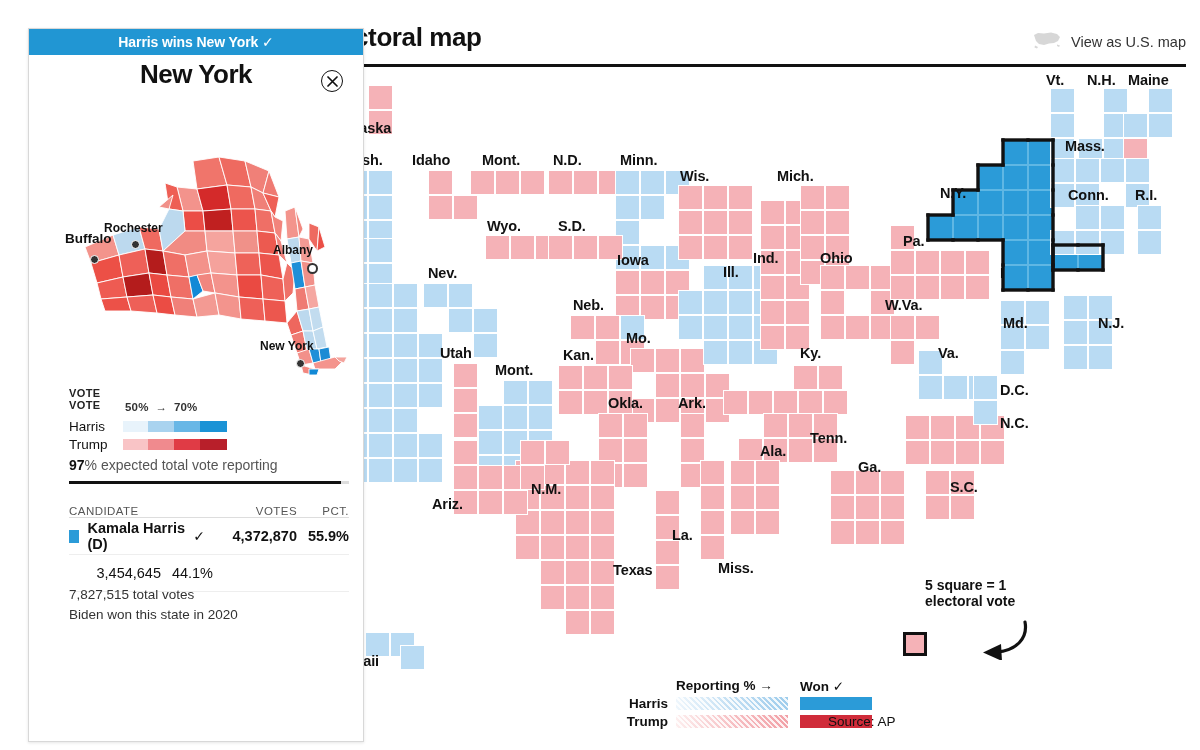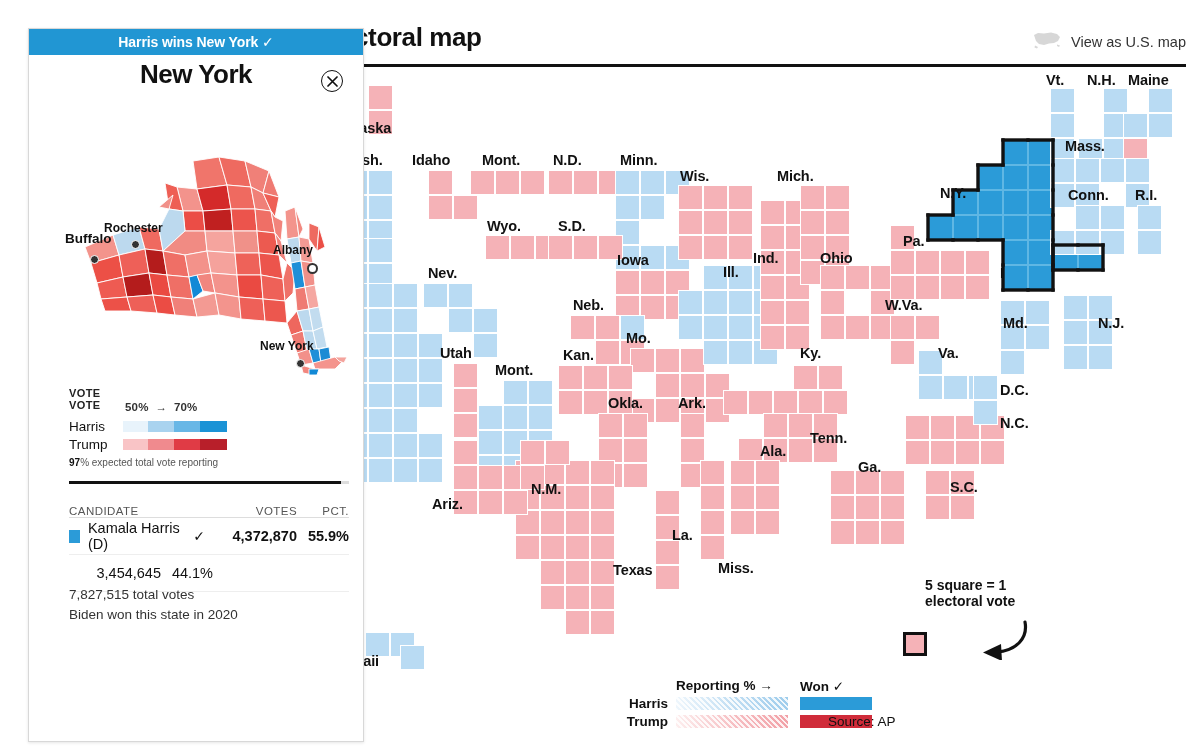--- a/index.html
+++ b/index.html
@@ -98,38 +98,38 @@
   .vs-title{position:absolute;left:0;top:0;font-size:11px;font-weight:700;
     letter-spacing:.4px;line-height:12px;color:#222;width:42px;}
   .vs-scale{position:absolute;left:56px;top:14px;font-size:11.5px;
     font-weight:700;color:#333;letter-spacing:.2px;}
   .vs-row{position:absolute;left:0;display:flex;align-items:center;}
   .vs-name{width:54px;font-size:13.5px;color:#111;}
   .vs-bar{width:104px;height:11px;}
   .vs-bar-h{background:linear-gradient(to right,#e8f3fb 0%,#e8f3fb 24%,#a9d3ef 24%,#a9d3ef 49%,#68b7e6 49%,#68b7e6 74%,#1b93d6 74%,#1b93d6 100%);}
   .vs-bar-t{background:linear-gradient(to right,#f9c4c6 0%,#f9c4c6 24%,#f08a8e 24%,#f08a8e 49%,#e03b45 49%,#e03b45 74%,#b81f2a 74%,#b81f2a 100%);}
 
-  .reporting{position:absolute;left:40px;top:428px;width:280px;font-size:10px;color:#555;}
+  .reporting{position:absolute;left:40px;top:428px;width:280px;font-size:14px;color:#555;}
   .reporting b{color:#111;font-weight:700;}
   .rep-track{position:absolute;left:40px;top:452px;width:280px;height:3px;background:#ddd;}
   .rep-fill{position:absolute;left:0;top:0;height:3px;background:#111;}
 
   .tbl{position:absolute;left:40px;top:462px;width:280px;}
   .tbl-head{display:flex;align-items:flex-end;height:26px;
     font-size:11.5px;letter-spacing:.45px;color:#555;border-bottom:1px solid #ddd;}
   .tbl-head .c-cand{flex:1;}
   .tbl-head .c-votes{width:92px;text-align:right;}
   .tbl-head .c-pct{width:52px;text-align:right;}
   .tbl-row{display:flex;align-items:center;height:36px;border-bottom:1px solid #eee;
     font-size:14.5px;}
   .tbl-row .c-cand{flex:1;display:flex;align-items:center;gap:8px;}
   .swatch{width:13px;height:13px;display:inline-block;}
   .swatch.h{background:#2b9bd8;}
   .swatch.t{background:#d02c3a;}
-  .tbl-row.win .nm{font-weight:400;}
+  .tbl-row.win .nm{font-weight:700;}
   .tbl-row .c-votes{width:92px;text-align:right;}
   .tbl-row.win .c-votes,.tbl-row.win .c-pct{font-weight:700;}
   .tbl-row .c-pct{width:52px;text-align:right;}
   .check{font-size:14px;font-weight:700;}
 
   .foot{position:absolute;left:40px;top:556px;width:290px;font-size:13.5px;
     color:#333;line-height:20px;}
   .foot .ln{display:block;}
   .foot-link{display:block;margin-top:6px;color:#1f6fb8;font-size:14px;
     text-decoration:none;cursor:pointer;}

